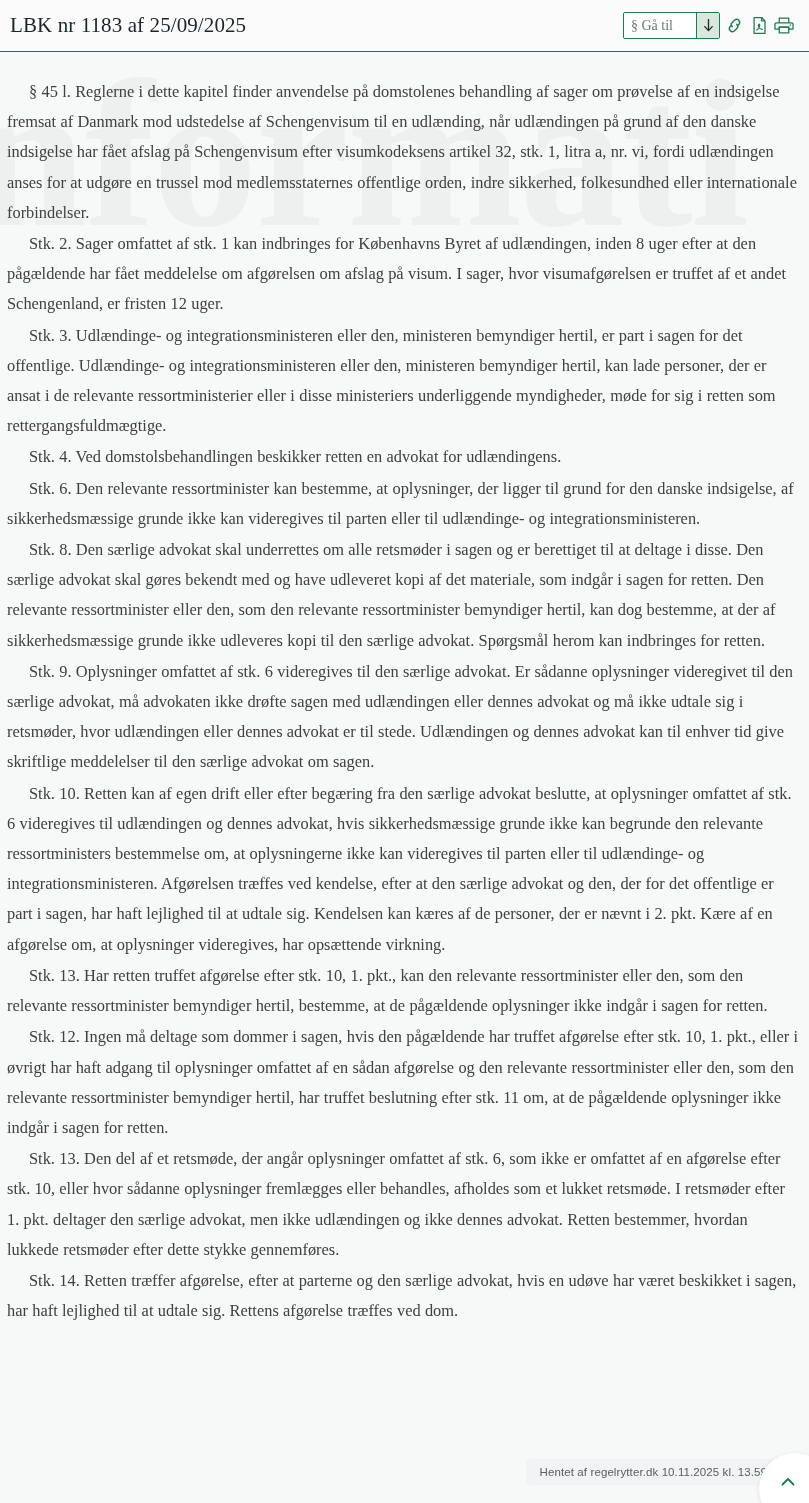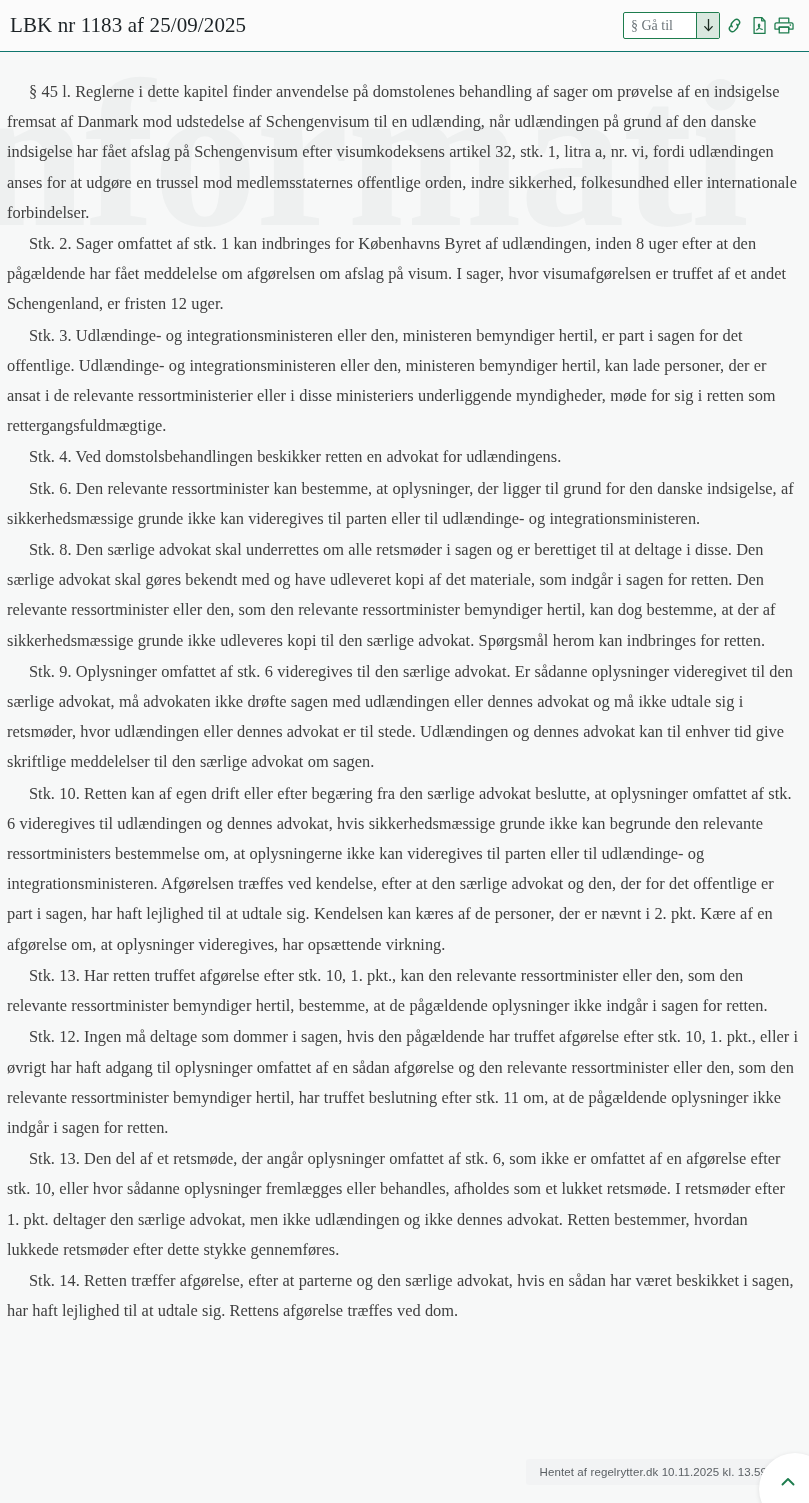--- a/index.html
+++ b/index.html
@@ -222,21 +222,21 @@
       <p class="para"><span class="lead">Stk. 2.</span><span> Sager omfattet af stk. 1 kan indbringes for Københavns Byret af udlændingen, inden 8 uger efter at den pågældende har fået meddelelse om afgørelsen om afslag på visum. I sager, hvor visumafgørelsen er truffet af et andet Schengenland, er fristen 12 uger.</span></p>
       <p class="para"><span class="lead">Stk. 3.</span><span> Udlændinge- og integrationsministeren eller den, ministeren bemyndiger hertil, er part i sagen for det offentlige. Udlændinge- og integrationsministeren eller den, ministeren bemyndiger hertil, kan lade personer, der er ansat i de relevante ressortministerier eller i disse ministeriers underliggende myndigheder, møde for sig i retten som rettergangsfuldmægtige.</span></p>
       <p class="para"><span class="lead">Stk. 4.</span><span> Ved domstolsbehandlingen beskikker retten en advokat for udlændingens.</span></p>
       <p class="para"><span class="lead">Stk. 6.</span><span> Den relevante ressortminister kan bestemme, at oplysninger, der ligger til grund for den danske indsigelse, af sikkerhedsmæssige grunde ikke kan videregives til parten eller til udlændinge- og integrationsministeren.</span></p>
       <p class="para"><span class="lead">Stk. 8.</span><span> Den særlige advokat skal underrettes om alle retsmøder i sagen og er berettiget til at deltage i disse. Den særlige advokat skal gøres bekendt med og have udleveret kopi af det materiale, som indgår i sagen for retten. Den relevante ressortminister eller den, som den relevante ressortminister bemyndiger hertil, kan dog bestemme, at der af sikkerhedsmæssige grunde ikke udleveres kopi til den særlige advokat. Spørgsmål herom kan indbringes for retten.</span></p>
       <p class="para"><span class="lead">Stk. 9.</span><span> Oplysninger omfattet af stk. 6 videregives til den særlige advokat. Er sådanne oplysninger videregivet til den særlige advokat, må advokaten ikke drøfte sagen med udlændingen eller dennes advokat og må ikke udtale sig i retsmøder, hvor udlændingen eller dennes advokat er til stede. Udlændingen og dennes advokat kan til enhver tid give skriftlige meddelelser til den særlige advokat om sagen.</span></p>
       <p class="para"><span class="lead">Stk. 10.</span><span> Retten kan af egen drift eller efter begæring fra den særlige advokat beslutte, at oplysninger omfattet af stk. 6 videregives til udlændingen og dennes advokat, hvis sikkerhedsmæssige grunde ikke kan begrunde den relevante ressortministers bestemmelse om, at oplysningerne ikke kan videregives til parten eller til udlændinge- og integrationsministeren. Afgørelsen træffes ved kendelse, efter at den særlige advokat og den, der for det offentlige er part i sagen, har haft lejlighed til at udtale sig. Kendelsen kan kæres af de personer, der er nævnt i 2. pkt. Kære af en afgørelse om, at oplysninger videregives, har opsættende virkning.</span></p>
       <p class="para"><span class="lead">Stk. 13.</span><span> Har retten truffet afgørelse efter stk. 10, 1. pkt., kan den relevante ressortminister eller den, som den relevante ressortminister bemyndiger hertil, bestemme, at de pågældende oplysninger ikke indgår i sagen for retten.</span></p>
       <p class="para"><span class="lead">Stk. 12.</span><span> Ingen må deltage som dommer i sagen, hvis den pågældende har truffet afgørelse efter stk. 10, 1. pkt., eller i øvrigt har haft adgang til oplysninger omfattet af en sådan afgørelse og den relevante ressortminister eller den, som den relevante ressortminister bemyndiger hertil, har truffet beslutning efter stk. 11 om, at de pågældende oplysninger ikke indgår i sagen for retten.</span></p>
       <p class="para"><span class="lead">Stk. 13.</span><span> Den del af et retsmøde, der angår oplysninger omfattet af stk. 6, som ikke er omfattet af en afgørelse efter stk. 10, eller hvor sådanne oplysninger fremlægges eller behandles, afholdes som et lukket retsmøde. I retsmøder efter 1. pkt. deltager den særlige advokat, men ikke udlændingen og ikke dennes advokat. Retten bestemmer, hvordan lukkede retsmøder efter dette stykke gennemføres.</span></p>
-      <p class="para"><span class="lead">Stk. 14.</span><span> Retten træffer afgørelse, efter at parterne og den særlige advokat, hvis en sådan har været beskikket i sagen, har haft lejlighed til at udtale sig. Rettens afgørelse træffes ved dom.</span></p>
+      <p class="para"><span class="lead">Stk. 14.</span><span> Retten træffer afgørelse, efter at parterne og den særlige advokat, hvis en udøve har været beskikket i sagen, har haft lejlighed til at udtale sig. Rettens afgørelse træffes ved dom.</span></p>
     </div>
 
   <div class="footer-stamp">Hentet af regelrytter.dk 10.11.2025 kl. 13.59</div>
 
   <div class="fab">
     <svg width="20" height="20" viewBox="0 0 20 20" aria-hidden="true">
       <path d="M4.5 12.5 L10 7 L15.5 12.5" stroke="#1e7d4e" stroke-width="1.9" fill="none" stroke-linecap="round" stroke-linejoin="round"></path>
     </svg>
   </div>
 

